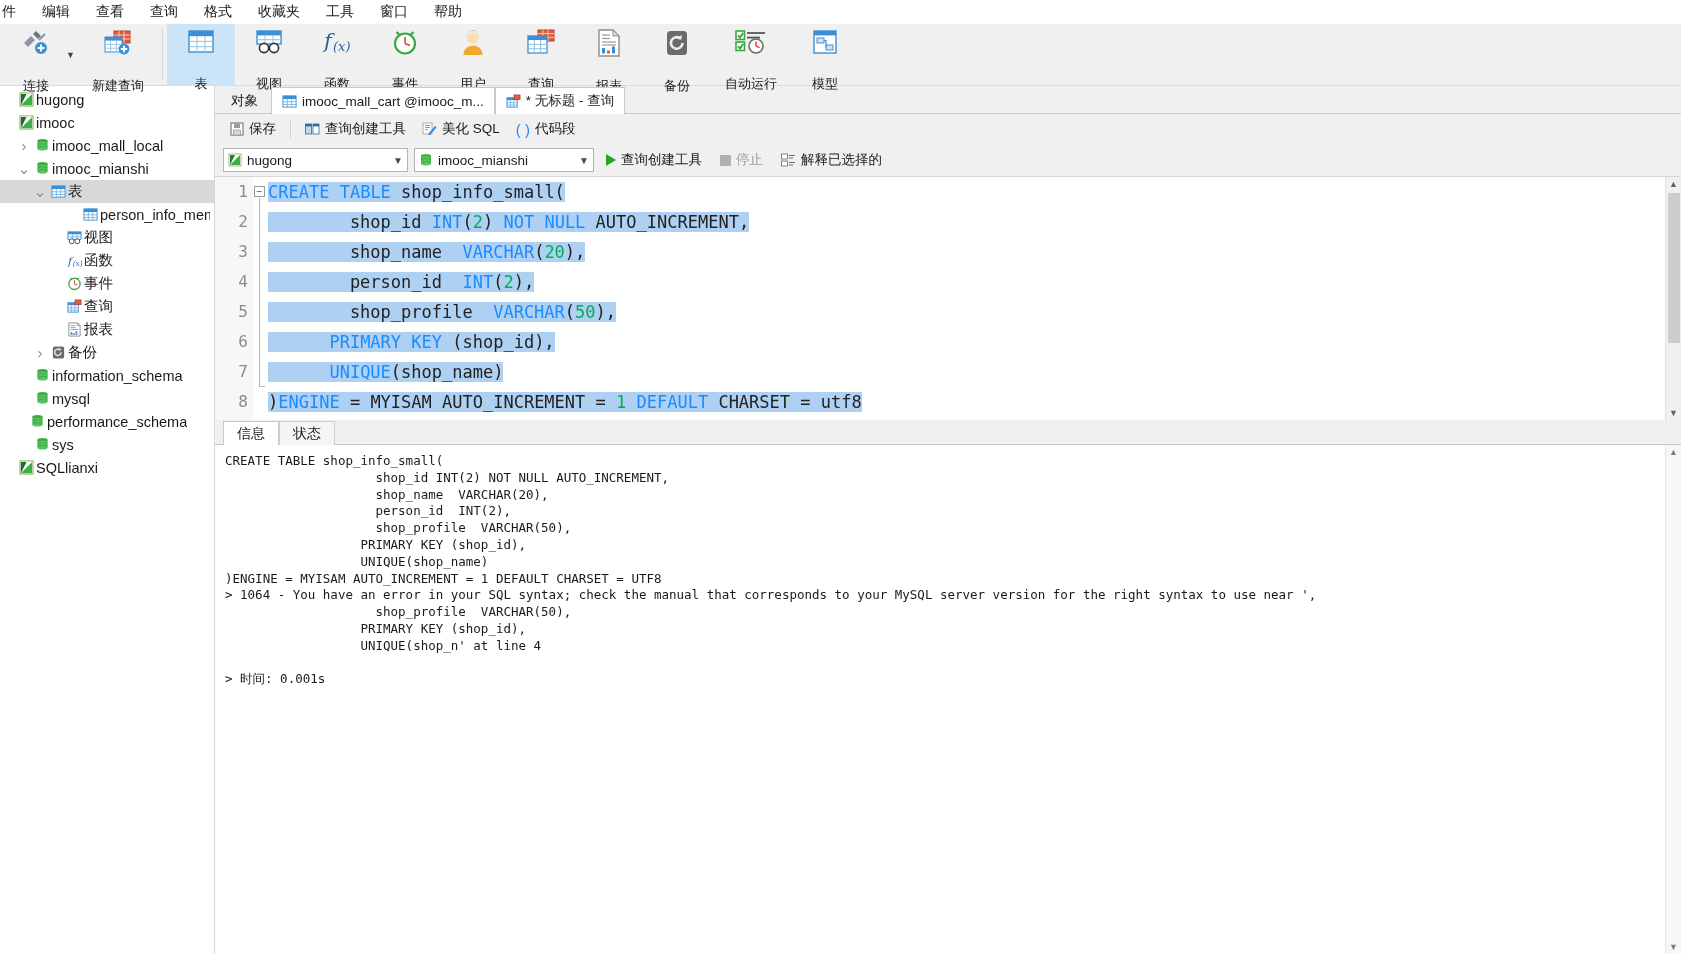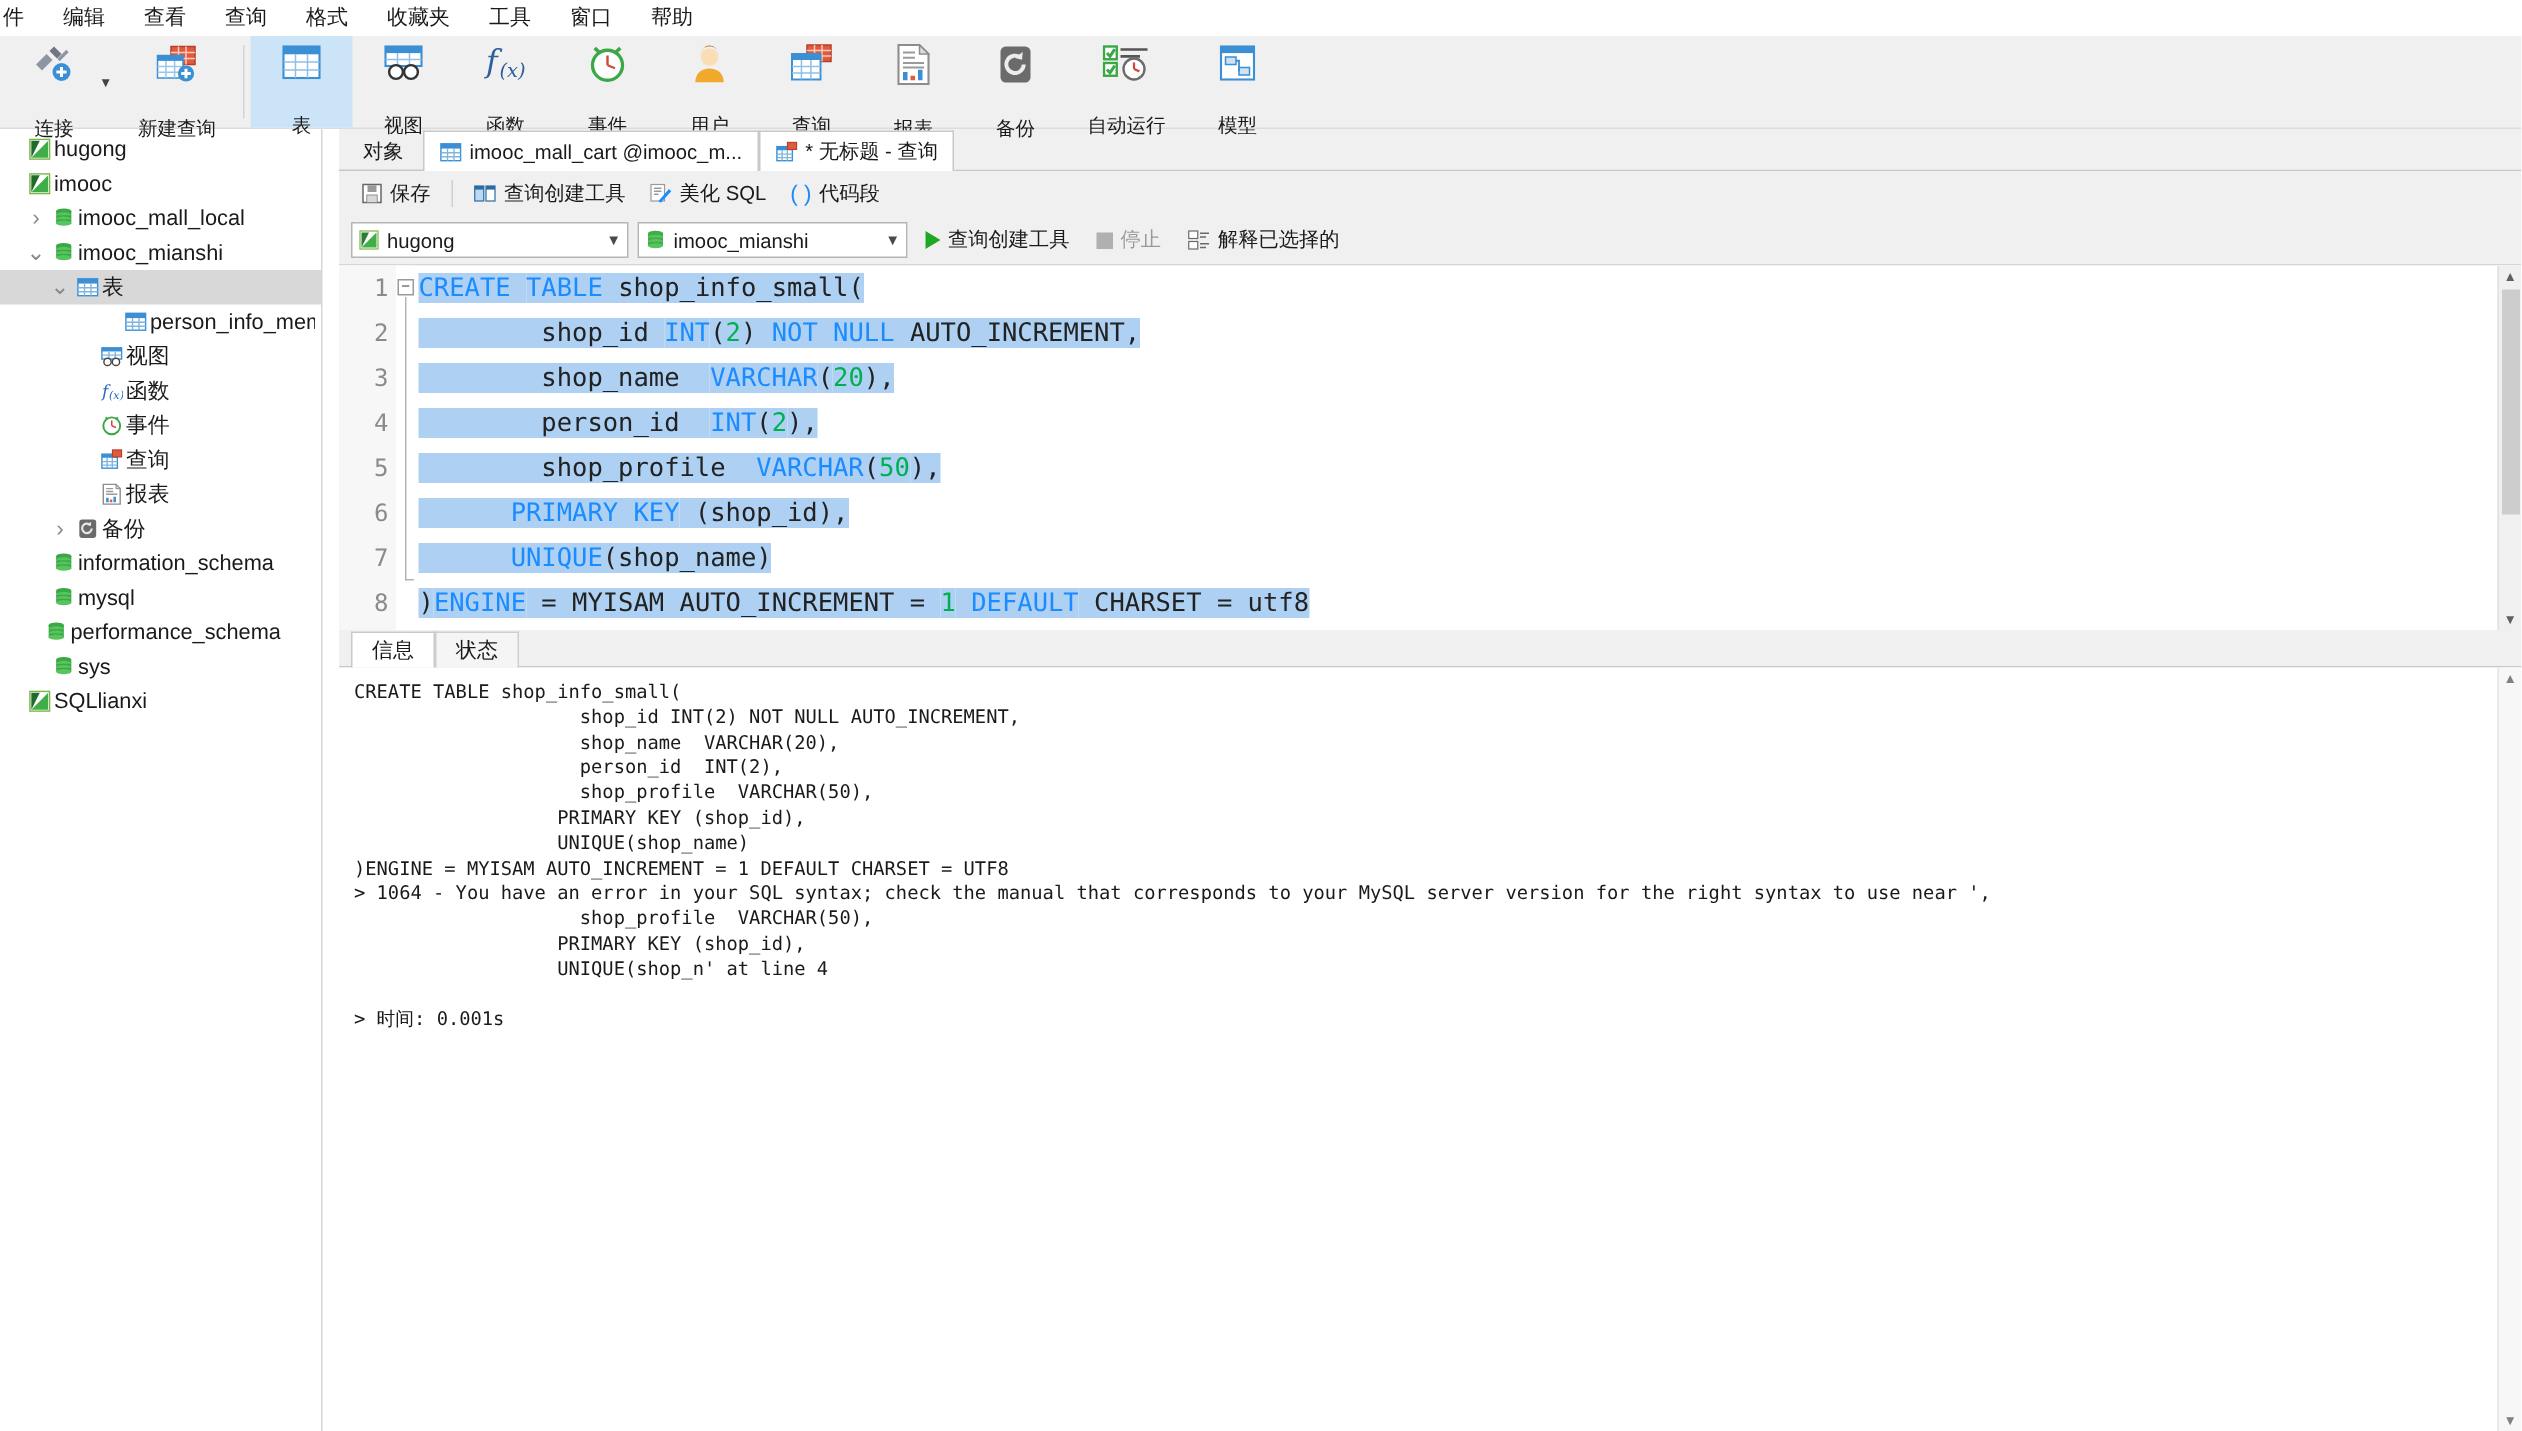--- a/index.html
+++ b/index.html
@@ -42,21 +42,21 @@
     position: relative;
   }
   .tb-btn.wide { width: 80px; }
   .tb-btn .ic { height: 30px; display: flex; align-items: center; justify-content: center; }
   .tb-btn .lb { font-size: 13px; color: #1a1a1a; margin-top: 20px; white-space: nowrap; }
   .tb-btn.active { background: #cce4f7; }
   .tb-sep { width: 1px; background: #d4d4d4; margin: 6px 4px 6px 4px; }
   .tb-caret { font-size: 9px; color: #444; align-self: center; margin: 0 3px 0 -4px; }
 
   
-  .body { flex: 1; display: flex; min-height: 0; gap: 11px; }
+  .body { flex: 1; display: flex; min-height: 0; }
 
   
   .sidebar {
     width: 215px; flex: none; background: #ffffff; border-right: 1px solid #d6d6d6;
     overflow: hidden; padding-top: 2px;
   }
   .tree-row {
     height: 23px; display: flex; align-items: center; font-size: 14.5px;
     color: #1a1a1a; white-space: nowrap; cursor: default; padding-right: 4px;
   }

